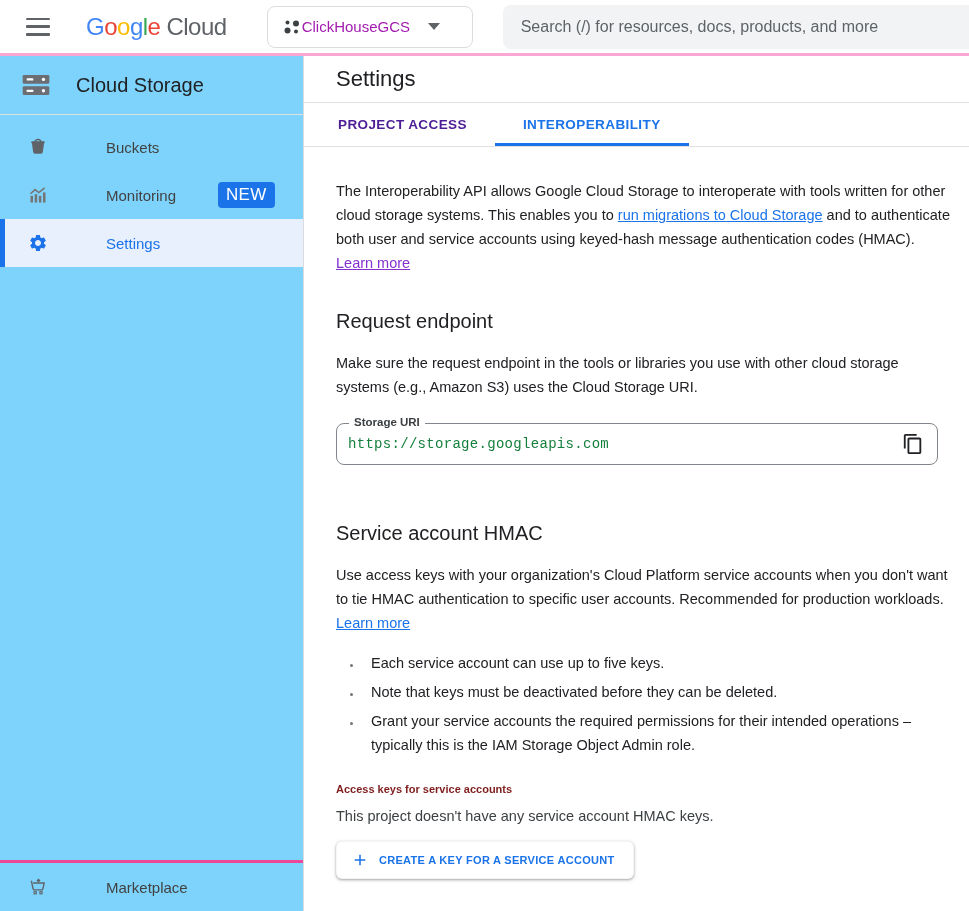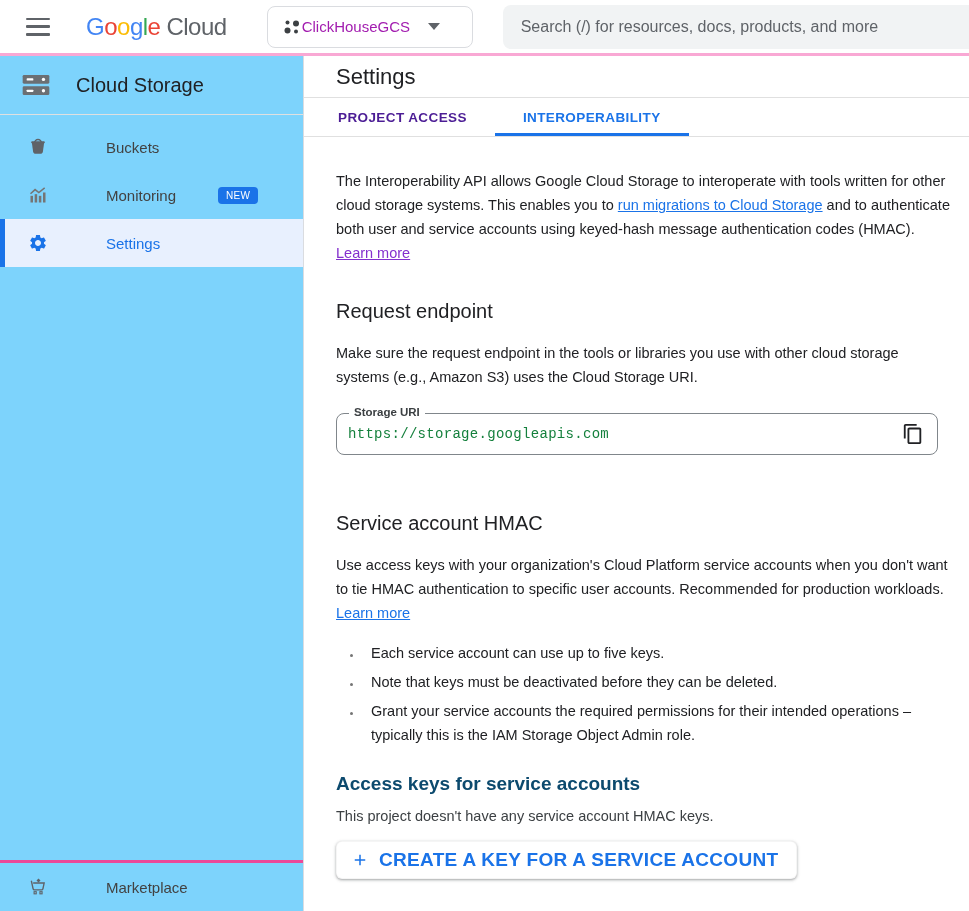--- a/index.html
+++ b/index.html
@@ -39,21 +39,21 @@
   .product-header .picon { margin-left: 20px; width: 32px; height: 32px; }
   .product-header .ptitle { margin-left: 24px; font-size: 20px; color: #202124; }
   .nav { padding-top: 8px; }
   .nav-item { height: 48px; display: flex; align-items: center; position: relative; cursor: pointer; gap: 30px; }
   .nav-item .nicon { margin-left: 28px; width: 20px; height: 20px; flex: none; }
   .nav-item .nlabel { margin-left: 28px; font-size: 15px; color: #424242; }
   .nav-item.selected { background: #e8f0fe; }
   .nav-item.selected::before { content: ""; position: absolute; left: 0; top: 0; bottom: 0;
     width: 5px; background: #1a73e8; }
   .nav-item.selected .nlabel { color: #1a73e8; }
-  .badge { margin-left: 12px; background: #1a73e8; color: #fff; font-size: 10px; letter-spacing: .3px;
+  .badge { margin-left: 12px; background: #1a73e8; color: #fff; font-size: 17px; letter-spacing: .3px;
     padding: 3px 8px; border-radius: 4px; }
   .sidebar-spacer { flex: 1; }
   .sidebar-footer { border-top: 3px solid #ec4899; }
   .sidebar-footer .nav-item { height: 48px; }
 
   
   .main-header { height: 53px; border-bottom: 1px solid #e0e0e0; display: flex; align-items: center; }
   .page-title { margin-left: 32px; font-size: 22px; font-weight: 400; color: #202124; }
   .tabbar { height: 49px; border-bottom: 1px solid #e0e0e0; display: flex; }
   .tab { height: 100%; display: flex; align-items: center; padding: 0 28px; font-size: 13.5px;
@@ -76,27 +76,27 @@
   .field-value { margin-left: 11px; border: none; outline: none; flex: 1;
     font-family: Liberation Mono, monospace; font-size: 14px; color: #15803d;
     letter-spacing: .3px; background: transparent; }
   .copy-btn { margin-right: 12px; width: 24px; height: 24px; border: none; background: transparent;
     cursor: pointer; padding: 0; display: flex; align-items: center; justify-content: center; }
 
   ul.bullets { margin-top: 16px; padding-left: 27px; width: 600px; }
   ul.bullets li { font-size: 14.5px; line-height: 24px; color: #202124; margin-bottom: 5px; padding-left: 8px; }
   ul.bullets li::marker { color: #757575; font-size: 11px; }
 
-  h3.subsection { margin-top: 26px; font-size: 19px; font-weight: 700; color: #0c4a6e; }
+  h3.subsection { margin-top: 26px; font-size: 11px; font-weight: 700; color: #7f1d1d; }
   .status-text { margin-top: 10px; font-size: 14.5px; line-height: 22px; color: #3c4043; }
 
   .create-btn { margin-top: 14px; height: 38px; display: inline-flex; align-items: center;
     padding: 0 18px 0 14px; background: #fff; border: 1px solid rgba(0,0,0,0.04); border-radius: 6px;
     box-shadow: 0 1px 2px rgba(60,64,67,.3), 0 1px 3px 1px rgba(60,64,67,.15);
-    color: #1a73e8; font-size: 19px; font-weight: 700; letter-spacing: .3px; cursor: pointer;
+    color: #1a73e8; font-size: 11px; font-weight: 700; letter-spacing: .3px; cursor: pointer;
     font-family: "Liberation Sans", sans-serif; }
   .create-btn .plus { margin-right: 10px; width: 18px; height: 18px; }
 </style>
 </head>
 <body>
 
 <div class="topbar">
   <div class="hamburger">
     <span></span>
       <span></span>

